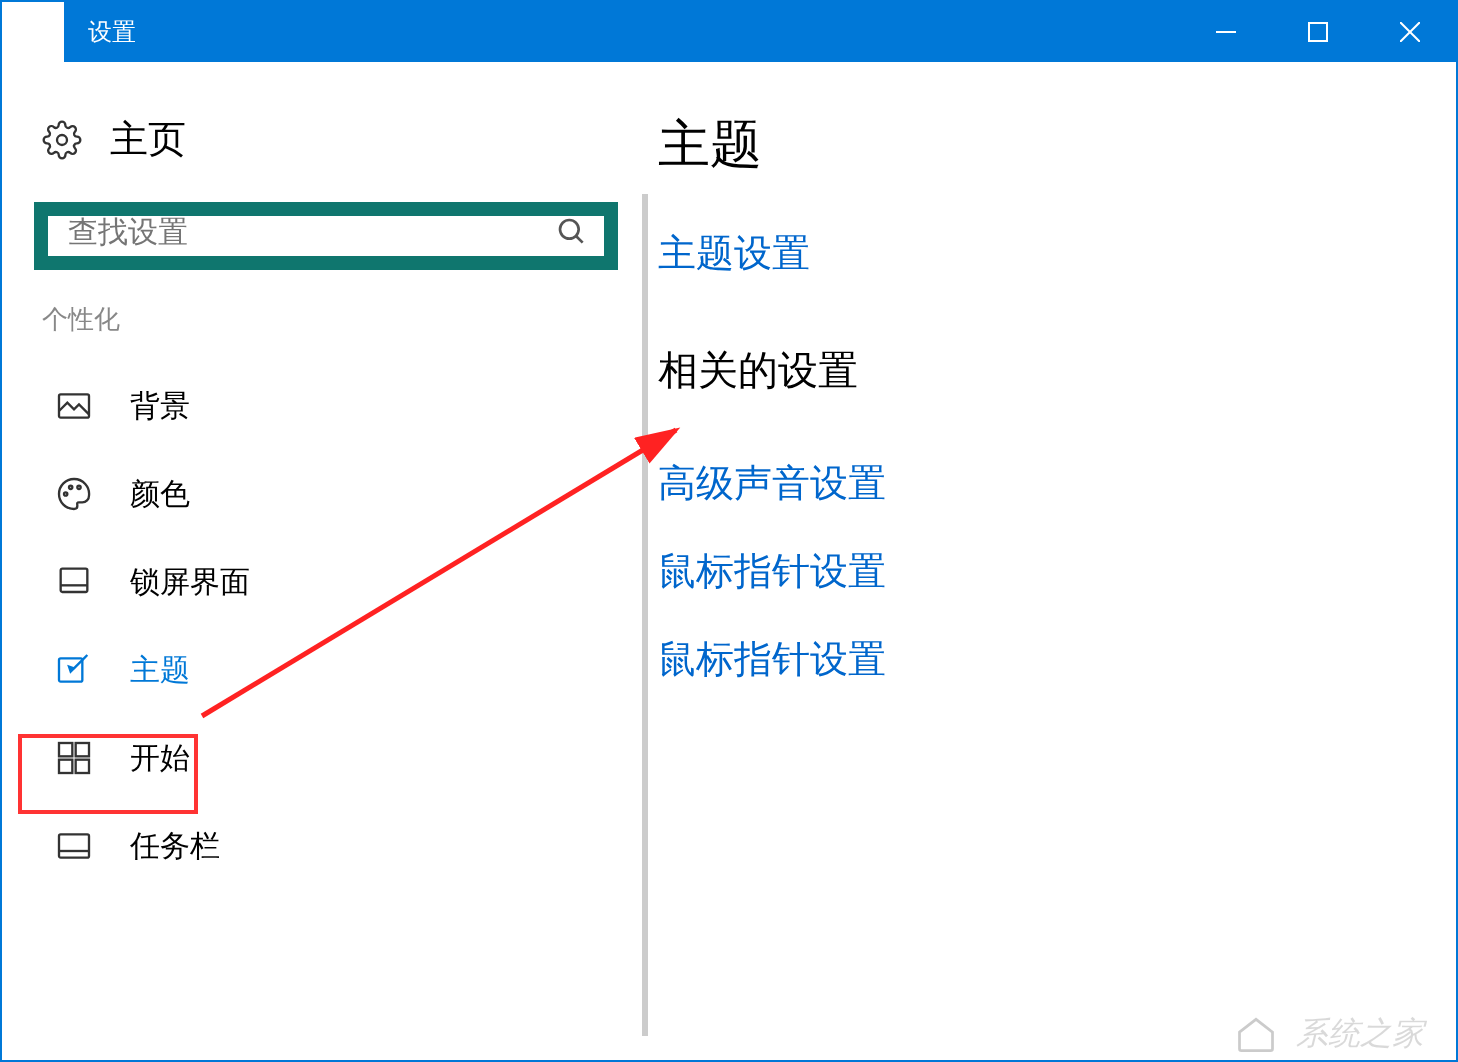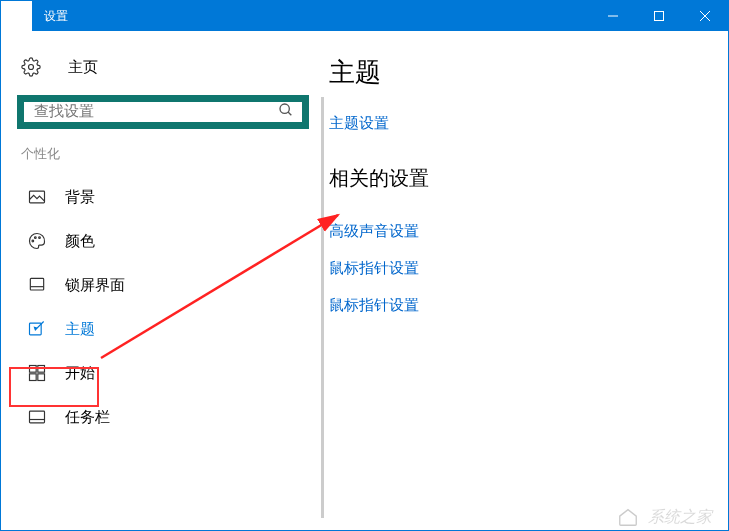--- a/index.html
+++ b/index.html
@@ -5,34 +5,34 @@
   * { margin: 0; padding: 0; box-sizing: border-box; font-family: "Microsoft YaHei", "Segoe UI", sans-serif; }
   body { width: 729px; height: 531px; background: #fff; position: relative; overflow: hidden; }
   .window { width: 729px; height: 531px; border: 1px solid #0078d7; background: #fff; position: relative; }
   .titlebar { height: 30px; background: #0078d7; color: #fff; display: flex; align-items: center; padding-left: 12px; font-size: 12px; margin-left: 31px; }
   .title-text { flex: 1; }
   .win-controls { display: flex; height: 100%; }
   .win-btn { width: 46px; height: 30px; display: flex; align-items: center; justify-content: center; cursor: pointer; }
   .win-btn svg { stroke: #fff; fill: none; }
   .content { display: flex; height: calc(100% - 30px); }
   .sidebar { width: 320px; padding: 16px 4px 0 16px; position: relative; }
-  .home-row { display: flex; align-items: center; gap: 27px; padding: 10px 4px; font-size: 15px; color: #000; cursor: pointer; }
+  .home-row { display: flex; align-items: center; gap: 14px; padding: 10px 4px; font-size: 19px; color: #000; cursor: pointer; }
   .search-box { margin: 8px 8px 10px 0; height: 34px; border: 7px solid #0f766e; display: flex; align-items: flex-start; padding: 0 8px 0 10px; }
   .search-box input { flex: 1; border: none; outline: none; font-size: 15px; background: transparent; }
   .search-icon { width: 16px; height: 16px; }
   .section-label { color: #888; font-size: 13px; padding: 6px 4px 12px; }
   .nav-item { display: flex; align-items: center; gap: 18px; padding: 12px 6px; font-size: 15px; color: #000; cursor: pointer; border-left: 4px solid transparent; }
   .nav-item.selected { color: #0078d7; }
   .nav-item.selected .nav-icon svg { stroke: #0078d7; }
   .highlight-box { position: absolute; border: 2px solid #ff3333; pointer-events: none; left: 8px; top: 336px; width: 90px; height: 40px; }
   .nav-icon { width: 20px; height: 20px; display: flex; align-items: center; justify-content: center; }
   .nav-icon svg { stroke: #333; fill: none; stroke-width: 1.4; }
   .main { flex: 1; padding: 24px 16px 0 8px; position: relative; }
   .main h1 { font-size: 26px; font-weight: 400; margin-bottom: 18px; }
-  .link { color: #0066cc; font-size: 15px; padding: 6px 0; cursor: pointer; display: block; margin-bottom: 6px; }
+  .link { color: #0066cc; font-size: 19px; padding: 6px 0; cursor: pointer; display: block; margin-bottom: 6px; }
   .related-h { font-size: 20px; font-weight: 400; margin: 26px 0 24px; }
   .divider { position: absolute; left: 0; top: 66px; bottom: 12px; width: 3px; background: #ccc; }
   .arrow-svg { position: absolute; left: 92px; top: 202px; pointer-events: none; }
   .watermark { position: absolute; right: 16px; bottom: 2px; font-size: 16px; color: rgba(0,0,0,0.15); font-style: italic; display:flex; align-items:center; gap:6px;}
   .watermark svg { opacity: 0.2; }
 </style>
 </head>
 <body>
 
 <div class="window">

